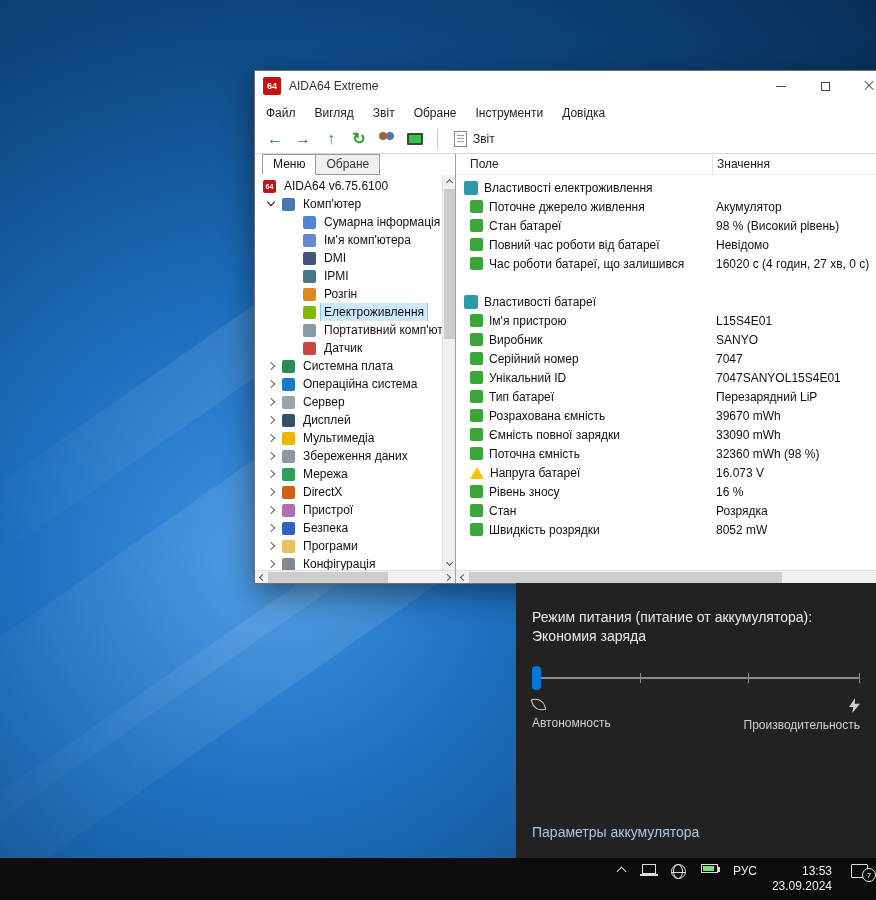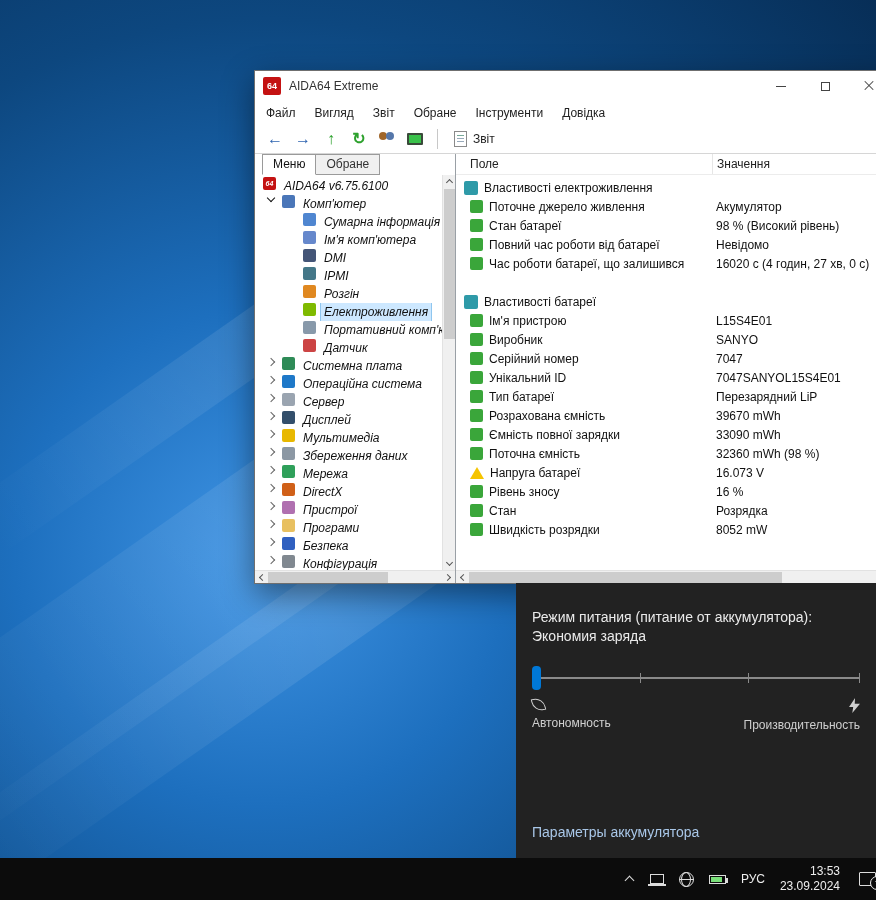--- a/index.html
+++ b/index.html
@@ -43,21 +43,21 @@
   .main{flex:1;display:flex;min-height:0;}
 
   
   .leftpanel{width:201px;flex:0 0 201px;display:flex;flex-direction:column;border-right:1px solid #9aa0a6;min-height:0;}
   .tabs{height:21px;flex:0 0 21px;display:flex;align-items:flex-end;background:#fff;padding-left:7px;}
   .tab{font-size:12px;padding:2px 10px 3px;border:1px solid #9a9a9a;}
   .tab.active{background:#fff;border-bottom:1px solid #fff;color:#111;}
   .tab.inactive{background:#f0f0f0;color:#333;border-left:none;}
   .treezone{flex:1;display:flex;min-height:0;}
   .tree{flex:1;overflow:hidden;padding-top:2px;}
-  .trow{height:18px;display:flex;align-items:flex-start;font-size:12px;color:#111;white-space:nowrap;overflow:hidden;cursor:default;font-style:italic;}
+  .trow{height:18px;display:flex;align-items:center;font-size:12px;color:#111;white-space:nowrap;overflow:hidden;cursor:default;}
   .lvl0{padding-left:8px;}
   .lvl1{padding-left:12px;}
   .lvl2{padding-left:48px;}
   .exp{width:10px;height:10px;position:relative;margin-right:5px;flex:0 0 10px;}
   .exp::before{content:"";position:absolute;left:1px;top:2px;width:5px;height:5px;border-top:1px solid #666;border-right:1px solid #666;transform:rotate(45deg);}
   .exp.open::before{transform:rotate(135deg);border-color:#111;left:1px;top:0;}
   .ticon{width:13px;height:13px;border-radius:2px;margin-right:5px;flex:0 0 13px;}
   .i64{background:#c41212;color:#fff;font-size:7px;font-weight:bold;display:flex;align-items:center;justify-content:center;}
   .rowbody{display:flex;align-items:center;height:18px;padding:0 3px;}
   .selected .rowbody{background:#cde8ff;outline:1px solid #8fc6ef;}
@@ -105,21 +105,21 @@
   .handle{position:absolute;left:0;top:0;width:9px;height:24px;background:#0078d7;border-radius:4px;}
   .fl-labels{display:flex;justify-content:space-between;padding:8px 16px 0;}
   .fl-col{display:flex;flex-direction:column;gap:5px;font-size:12px;color:#cfcfcf;}
   .fl-col.right{align-items:flex-end;}
   .leaf{width:13px;height:13px;border:1px solid #cfcfcf;border-radius:0 80% 0 80%;transform:rotate(-12deg);}
   .bolt{width:11px;height:15px;background:#cfcfcf;clip-path:polygon(55% 0,0 60%,38% 60%,30% 100%,100% 38%,52% 38%);}
   .fl-link{position:absolute;left:16px;bottom:18px;font-size:14px;color:#a9c7e8;cursor:pointer;}
 
   
   .taskbar{position:absolute;left:0;top:858px;width:876px;height:42px;background:#0c0c0c;display:flex;align-items:center;justify-content:flex-end;}
-  .tray{display:flex;align-items:center;gap:15px;padding-right:0;color:#eee;}
+  .tray{display:flex;align-items:flex-start;gap:15px;padding-right:8px;color:#eee;}
   .chev{width:12px;height:12px;position:relative;}
   .chev::before{content:"";position:absolute;left:3px;top:4px;width:6px;height:6px;border-top:1px solid #ddd;border-left:1px solid #ddd;transform:rotate(45deg);}
   .t-laptop{width:14px;height:10px;border:1px solid #ddd;position:relative;}
   .t-laptop::after{content:"";position:absolute;left:-3px;bottom:-3px;width:18px;height:2px;background:#ddd;}
   .t-globe{width:15px;height:15px;border:1px solid #ddd;border-radius:50%;position:relative;}
   .t-globe::before{content:"";position:absolute;left:50%;top:-1px;bottom:-1px;width:8px;transform:translateX(-50%);border:1px solid #ddd;border-radius:50%;}
   .t-globe::after{content:"";position:absolute;left:-1px;right:-1px;top:50%;height:1px;background:#ddd;}
   .t-batt{width:17px;height:9px;border:1px solid #ddd;position:relative;}
   .t-batt::before{content:"";position:absolute;left:1px;top:1px;bottom:1px;width:11px;background:#7ae07a;}
   .t-batt::after{content:"";position:absolute;right:-3px;top:2px;width:2px;height:5px;background:#ddd;}
@@ -307,30 +307,30 @@
           </div>
           <div class="trow lvl1">
             <span class="exp"></span>
             <span class="ticon" style="background:#b070b0"></span>
             <span class="rowbody">
                 <span>Пристрої</span>
               </span>
           </div>
           <div class="trow lvl1">
             <span class="exp"></span>
+            <span class="ticon" style="background:#3060c0"></span>
+            <span class="rowbody">
+                <span>Безпека</span>
+              </span>
+          </div>
+          <div class="trow lvl1">
+            <span class="exp"></span>
             <span class="ticon" style="background:#e8c060"></span>
             <span class="rowbody">
                 <span>Програми</span>
-              </span>
-          </div>
-          <div class="trow lvl1">
-            <span class="exp"></span>
-            <span class="ticon" style="background:#3060c0"></span>
-            <span class="rowbody">
-                <span>Безпека</span>
               </span>
           </div>
           <div class="trow lvl1">
             <span class="exp"></span>
             <span class="ticon" style="background:#808890"></span>
             <span class="rowbody">
                 <span>Конфігурація</span>
               </span>
           </div>
         </div>

